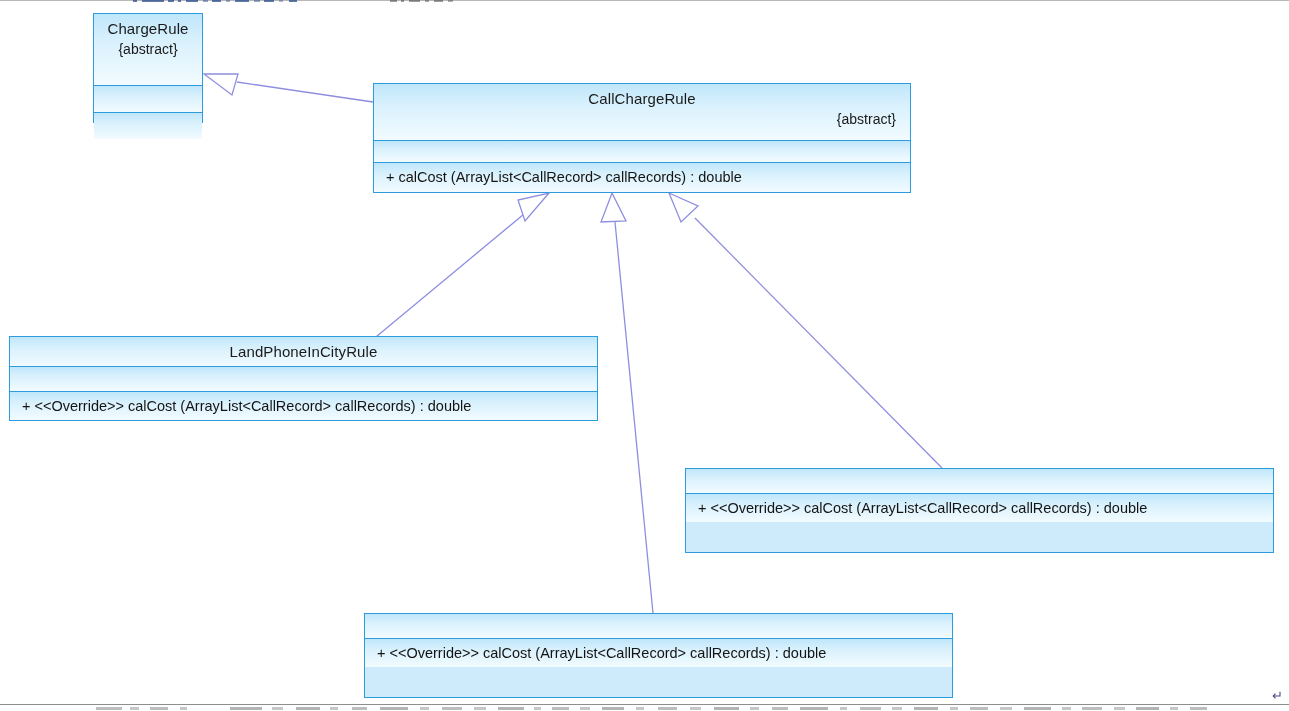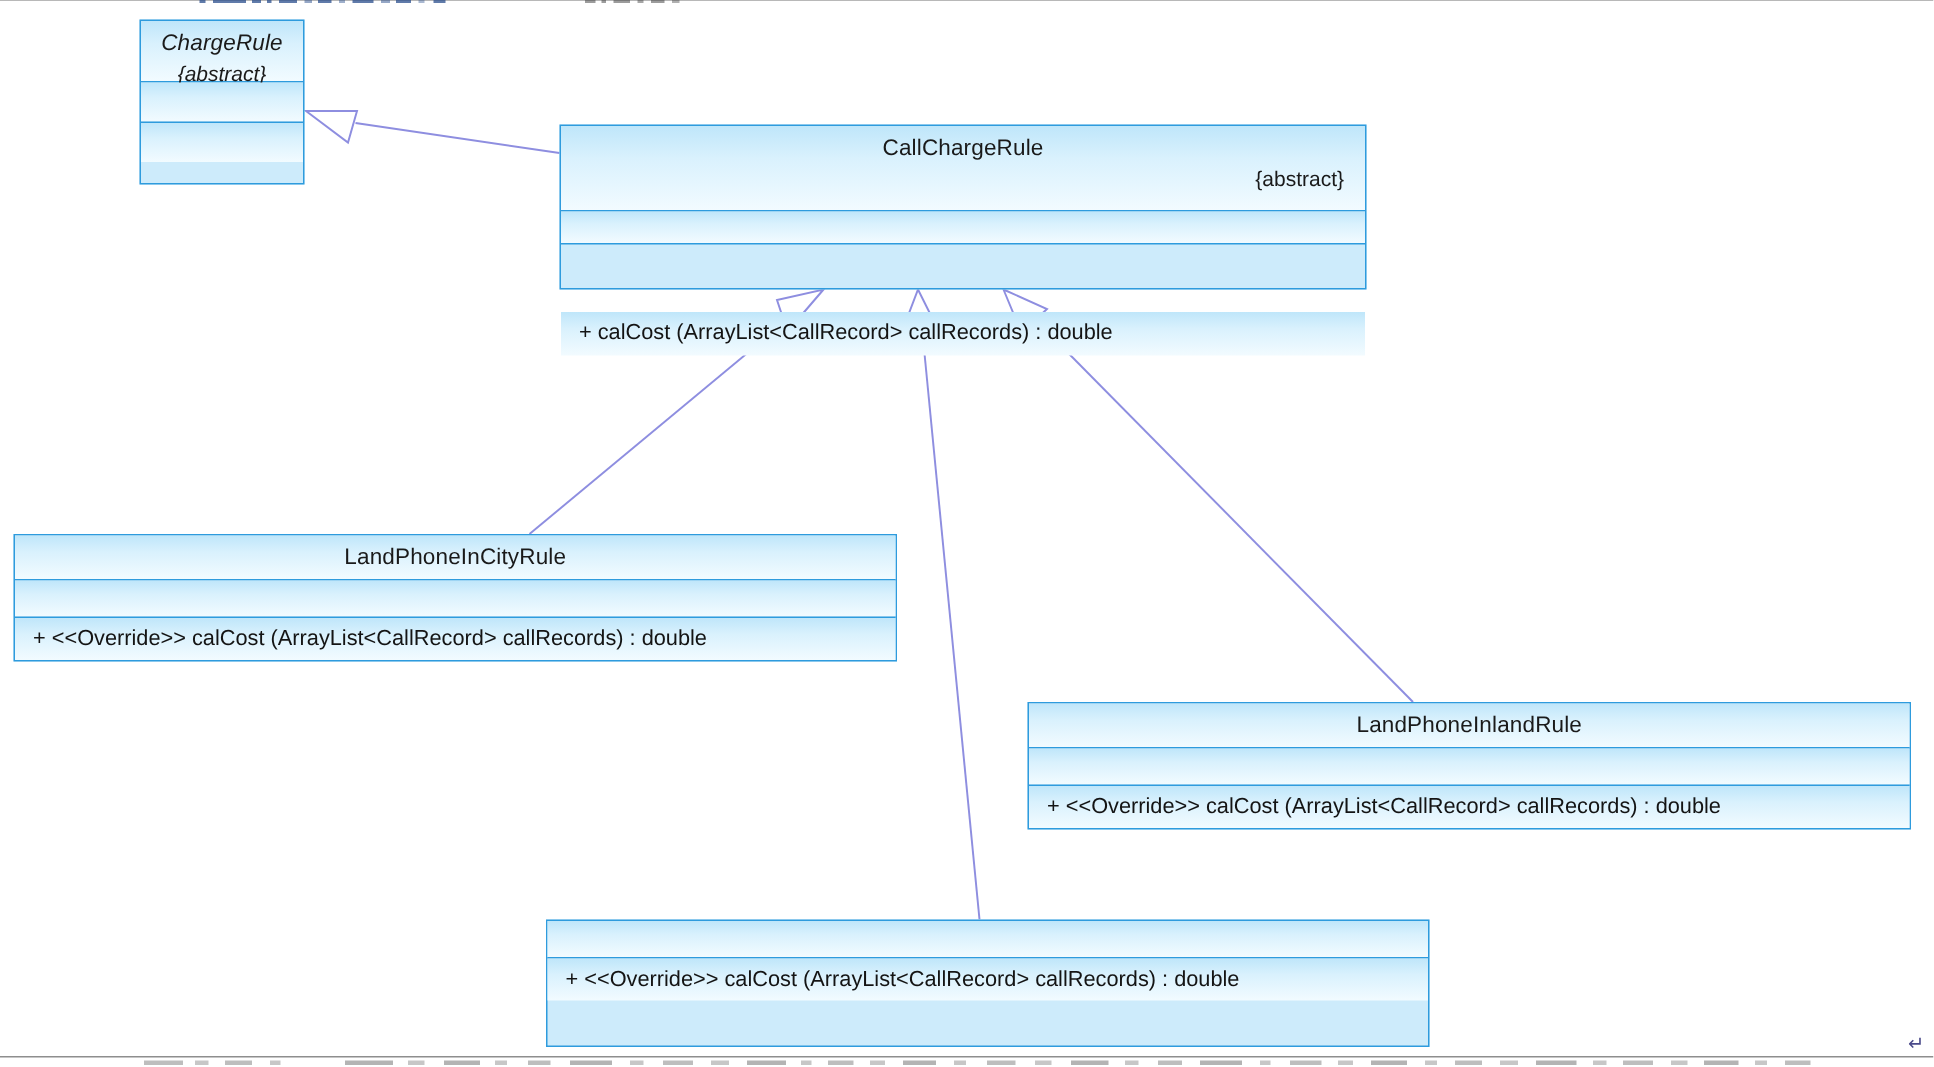--- a/index.html
+++ b/index.html
@@ -175,53 +175,50 @@
     <polygon class="generalization-head" points="612,193 626,221 601,222"></polygon>
   </g>
 
   <g>
     <line class="generalization-line" x1="942" y1="468" x2="695" y2="218"></line>
     <polygon class="generalization-head" points="669,193 698,206 681,222"></polygon>
   </g>
 </svg>
 
 <div class="uml-class" style="left:93px; top:13px; width:110px; height:110px;">
-  <div class="uml-compartment uml-name-compartment" style="height:41px;font-style:italic;">
+  <div class="uml-compartment uml-name-compartment" style="height:72px;">
     <span class="uml-class-name">ChargeRule</span>
     <span class="uml-stereo-abstract-center">{abstract}</span>
   </div>
   <div class="uml-compartment uml-attrs-compartment" style="height:27px;"></div>
   <div class="uml-compartment uml-ops-compartment" style="height:26px;"></div>
 </div>
 
 <div class="uml-class" style="left:373px; top:83px; width:538px; height:110px;">
   <div class="uml-compartment uml-name-compartment" style="height:57px;">
     <span class="uml-class-name">CallChargeRule</span>
     <span class="uml-stereo-abstract-right">{abstract}</span>
   </div>
   <div class="uml-compartment uml-attrs-compartment" style="height:22px;"></div>
-  <div class="uml-compartment uml-ops-compartment" style="height:29px;margin-top:45px;">
+  <div class="uml-compartment uml-ops-compartment" style="height:29px;">
     <span class="uml-op">+   calCost (ArrayList&lt;CallRecord&gt; callRecords)  : double</span>
   </div>
 </div>
 
-<div class="uml-class" style="left:9px; top:356px; width:589px; height:85px;">
+<div class="uml-class" style="left:9px; top:336px; width:589px; height:85px;">
   <div class="uml-compartment uml-name-compartment" style="height:30px;">
     <span class="uml-class-name">LandPhoneInCityRule</span>
   </div>
   <div class="uml-compartment uml-attrs-compartment" style="height:25px;"></div>
   <div class="uml-compartment uml-ops-compartment" style="height:28px;">
     <span class="uml-op">+   &lt;&lt;Override&gt;&gt;   calCost (ArrayList&lt;CallRecord&gt; callRecords)  : double</span>
   </div>
 </div>
 
 <div class="uml-class" style="left:685px; top:468px; width:589px; height:85px;">
-  <div class="uml-compartment uml-name-compartment" style="height:30px;">
-    <span class="uml-class-name">LandPhoneInlandRule</span>
-  </div>
   <div class="uml-compartment uml-attrs-compartment" style="height:25px;"></div>
   <div class="uml-compartment uml-ops-compartment" style="height:28px;">
     <span class="uml-op">+   &lt;&lt;Override&gt;&gt;   calCost (ArrayList&lt;CallRecord&gt; callRecords)  : double</span>
   </div>
 </div>
 
 <div class="uml-class" style="left:364px; top:613px; width:589px; height:85px;">
   <div class="uml-compartment uml-attrs-compartment" style="height:25px;"></div>
   <div class="uml-compartment uml-ops-compartment" style="height:28px;">
     <span class="uml-op">+   &lt;&lt;Override&gt;&gt;   calCost (ArrayList&lt;CallRecord&gt; callRecords)  : double</span>

